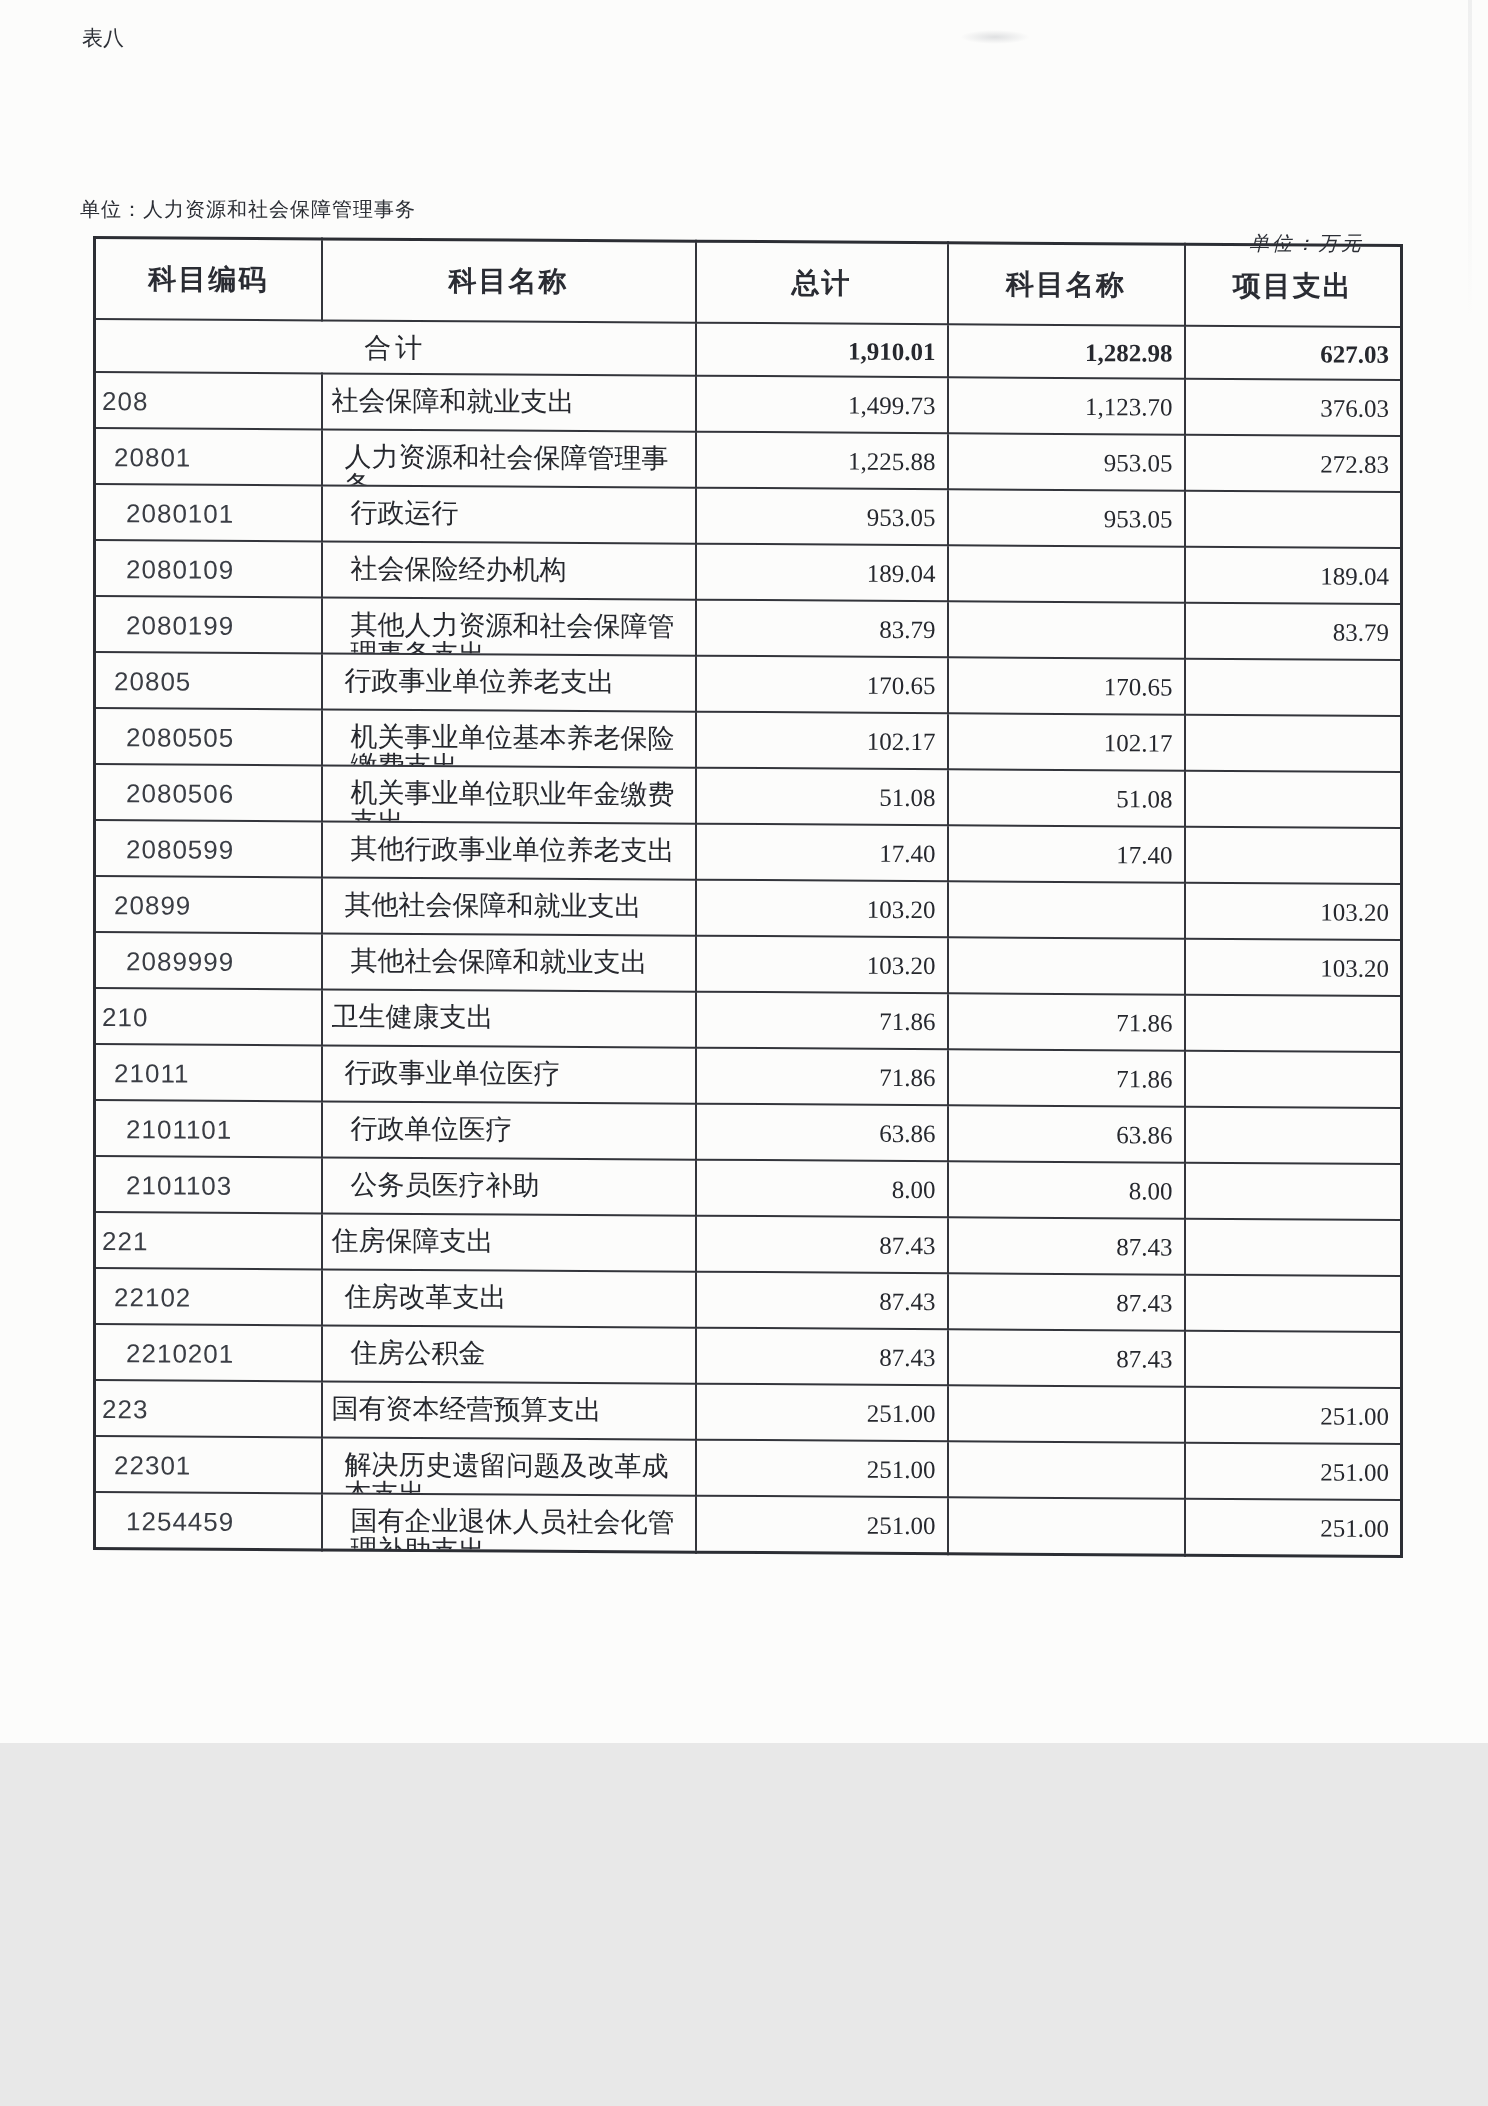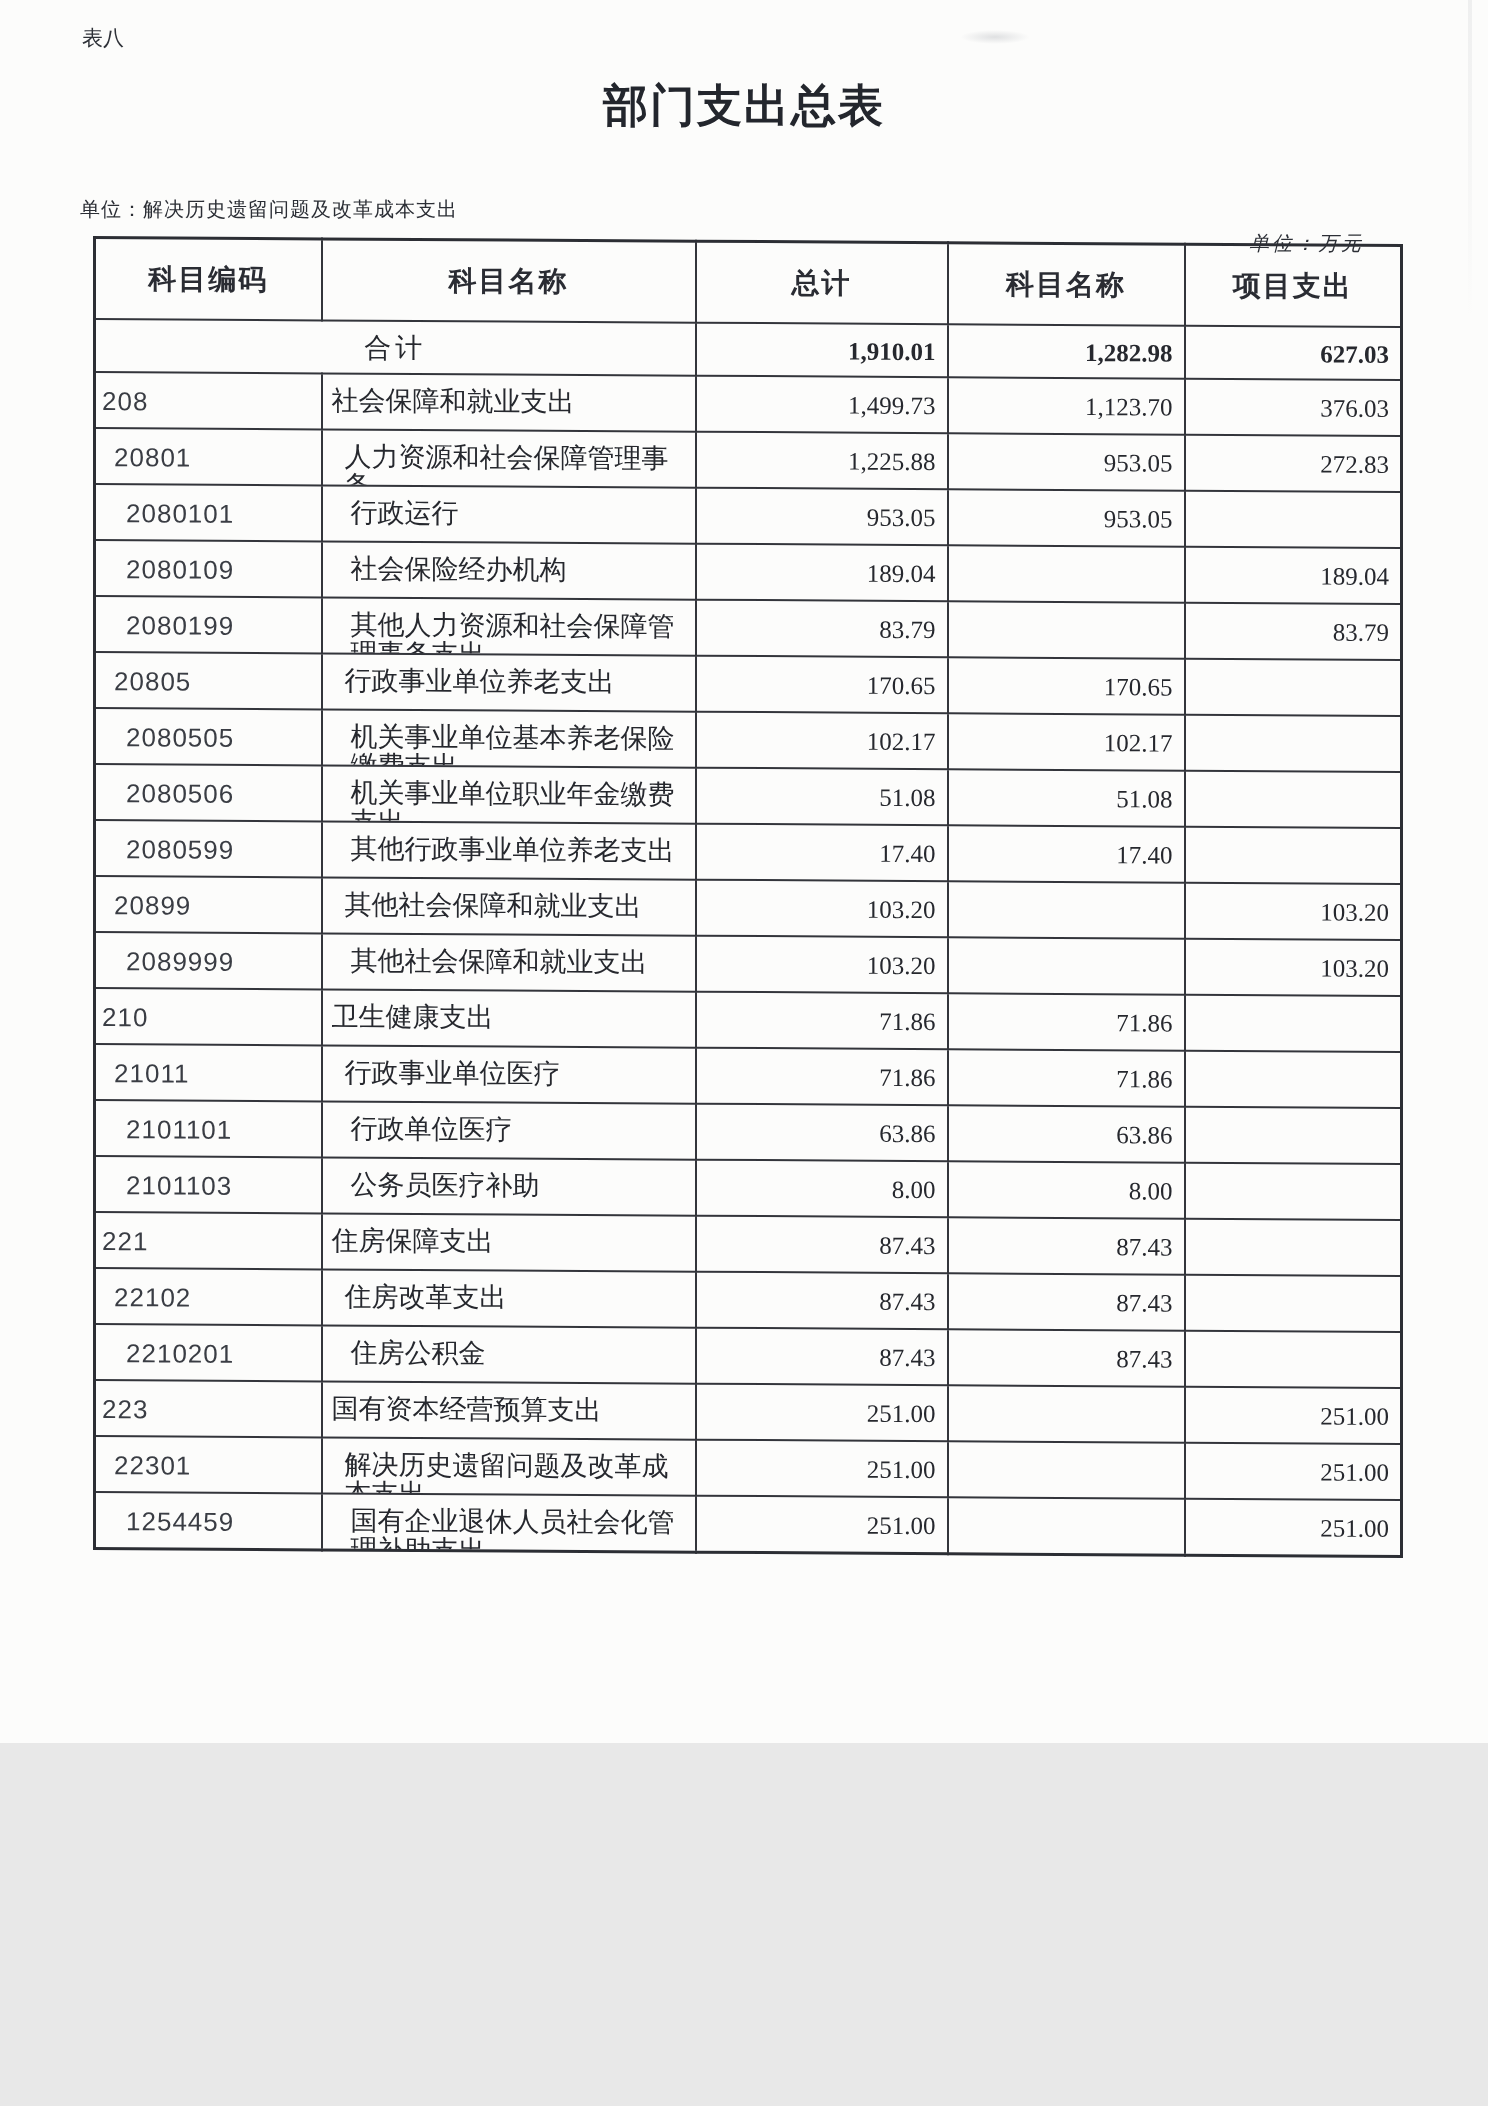--- a/index.html
+++ b/index.html
@@ -93,22 +93,21 @@
 </style>
 </head>
 <body>
 
 <div class="page">
   <div class="smudge s1"></div>
   <div class="smudge s2"></div>
   <div class="smudge s3"></div>
 
   <div class="corner-label">表八</div>
-  <div class="doc-title">部门支出总表</div>
-  <div class="unit-left">单位：解决历史遗留问题及改革成本支出</div>
+  <div class="unit-left">单位：人力资源和社会保障管理事务</div>
   <div class="unit-right">单位：万元</div>
 
   <div class="table-wrap">
     <table>
       <colgroup>
         <col style="width:227px">
           <col style="width:374px">
           <col style="width:252px">
           <col style="width:237px">
           <col style="width:217px">

